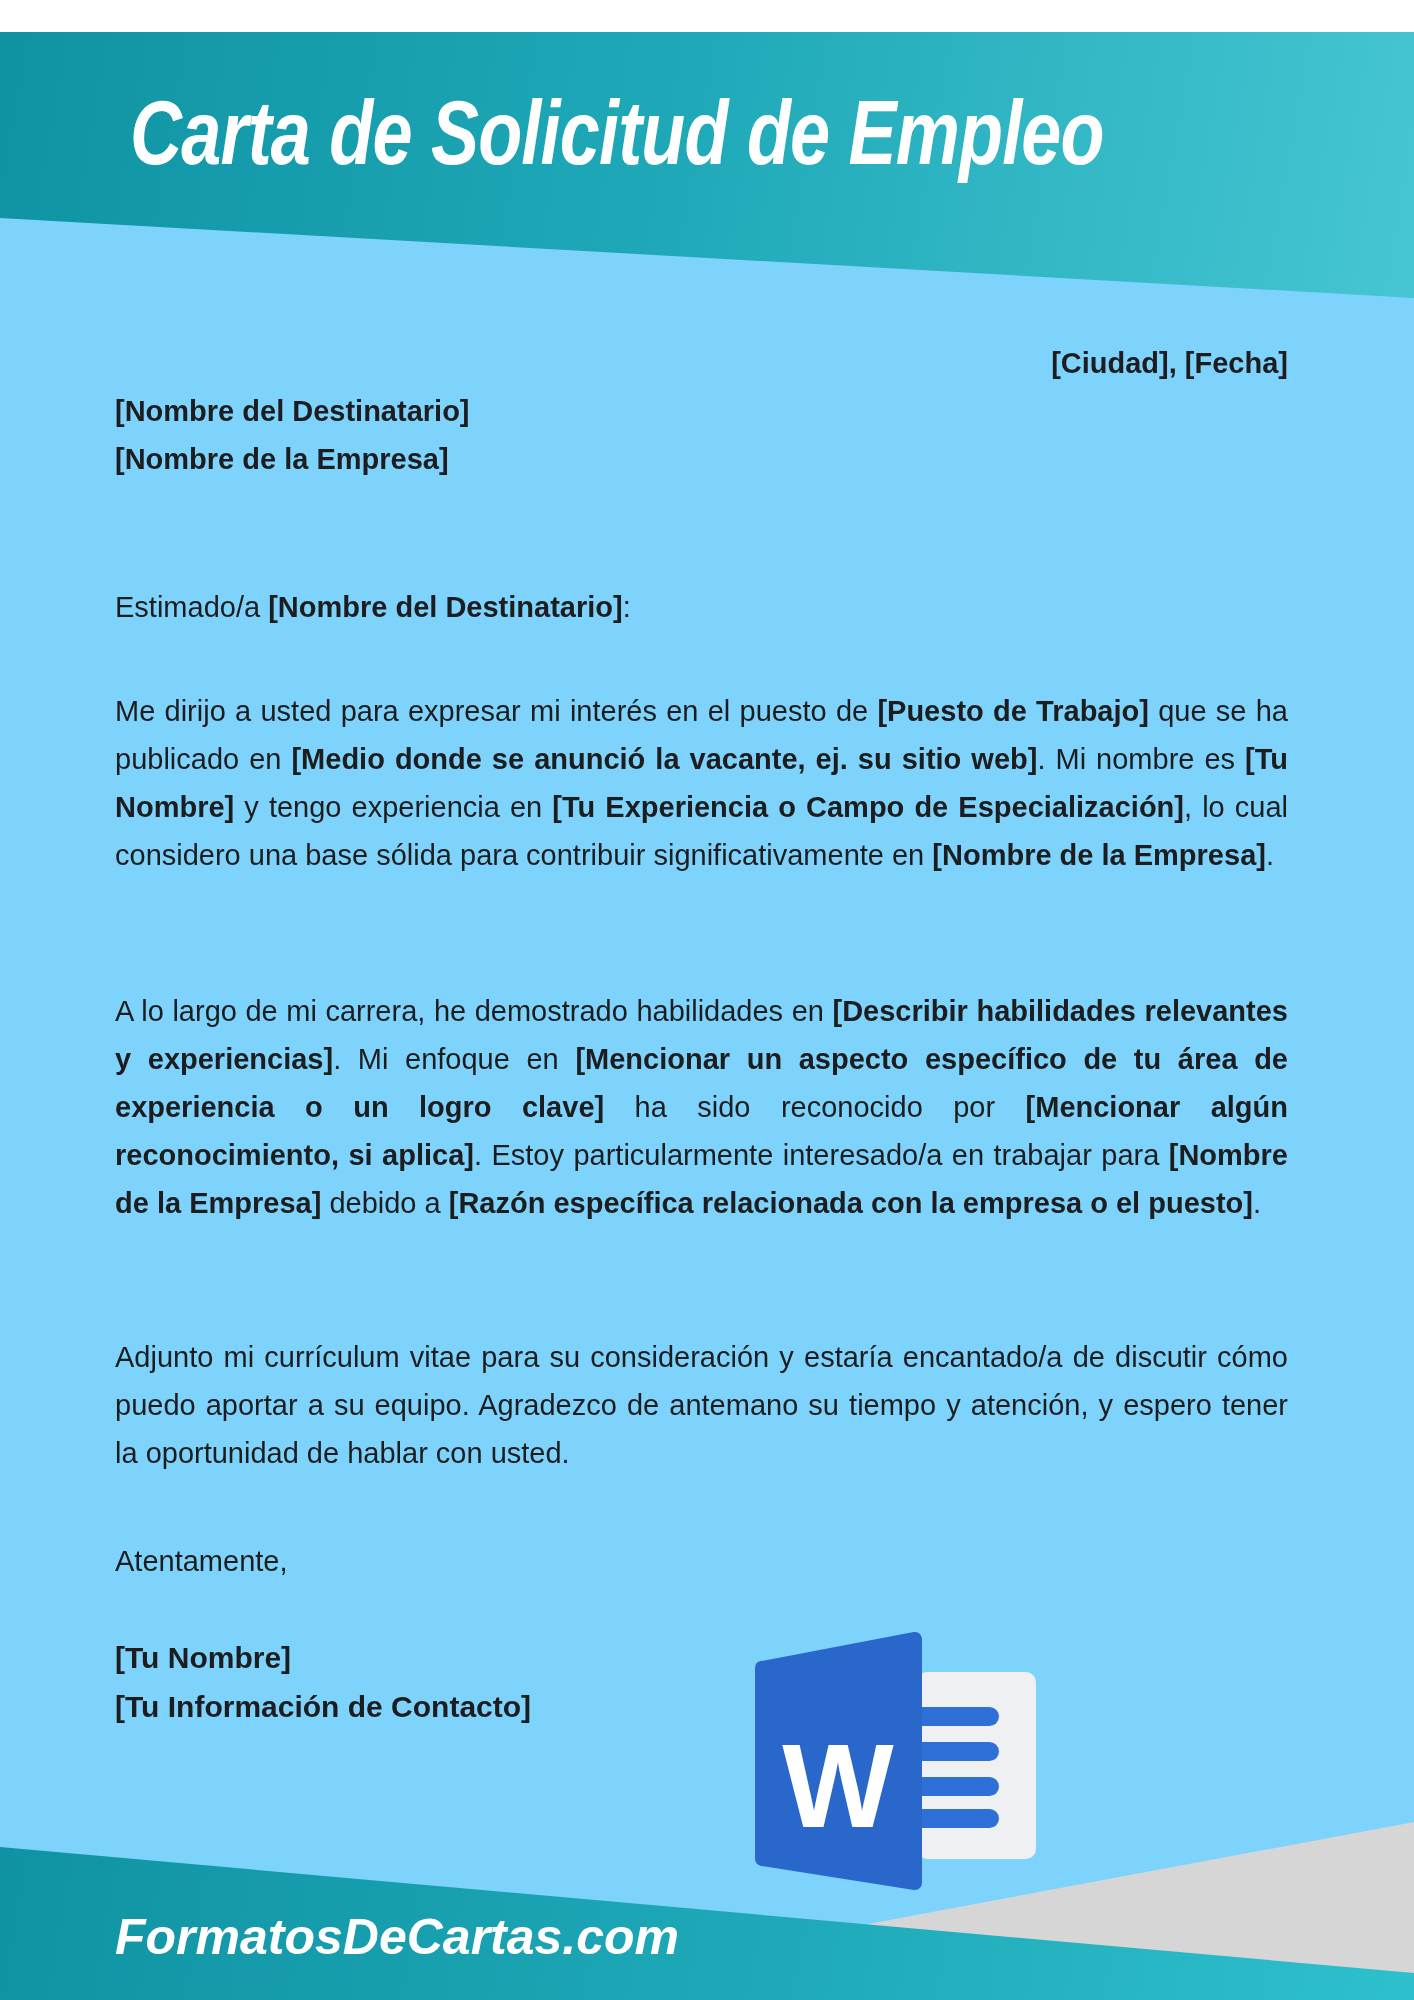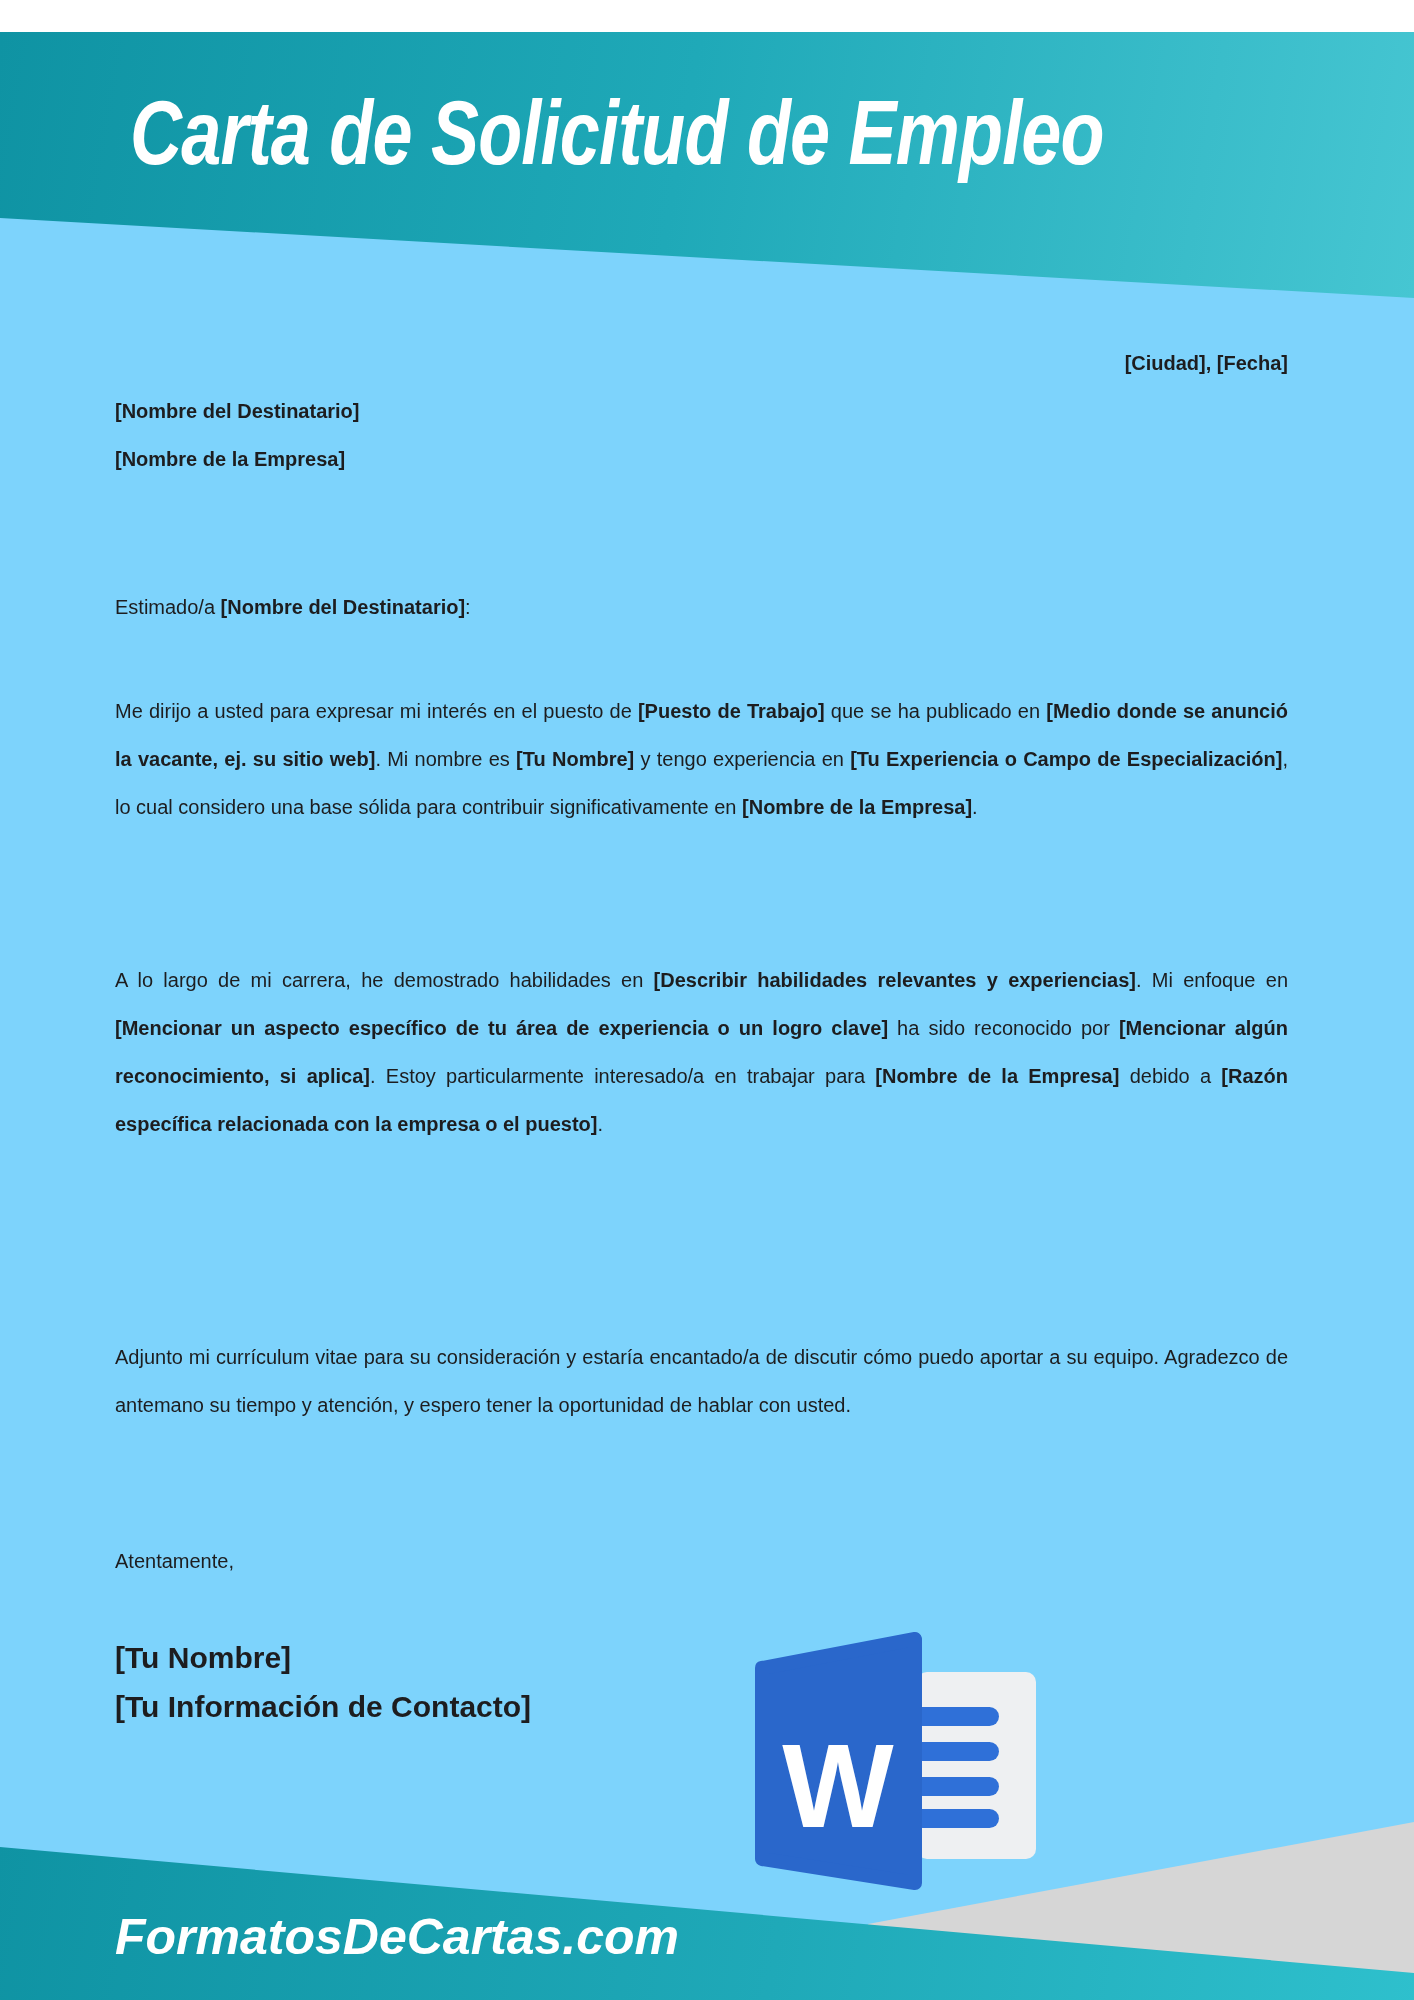--- a/index.html
+++ b/index.html
@@ -21,29 +21,29 @@
   }
   .title{
     position:absolute;left:130px;top:56px;
     font-size:90px;line-height:90px;
     font-weight:700;font-style:italic;
     letter-spacing:-1px;white-space:nowrap;
     color:#ffffff;
     transform:scaleX(0.8);transform-origin:0 50%;
   }
   
-  .txt{position:absolute;left:115px;width:1173px;font-size:20px;line-height:48px;z-index:5;}
+  .txt{position:absolute;left:115px;width:1173px;font-size:29px;line-height:48px;z-index:5;}
   .b{font-weight:700;}
   .dateline{top:308px;text-align:right;font-weight:700;line-height:47px;}
   .recipient{top:355px;font-weight:700;line-height:48px;}
   .salutation{top:551px;}
   .paragraphs{top:0;height:0;}
   .para{position:absolute;left:0;width:100%;margin:0;text-align:justify;}
   .para:nth-of-type(1){top:655px;}
-  .para:nth-of-type(2){top:924px;}
+  .para:nth-of-type(2){top:955px;}
   .para:nth-of-type(3){top:1301px;}
   .closing{top:1505px;}
   .signature{top:1601px;font-weight:700;font-size:30px;line-height:49px;}
   
   .gray-wedge{
     position:absolute;left:0;top:1770px;width:1414px;height:230px;
     background:var(--wedge-gray,#d6d6d6);
     clip-path:polygon(868px 122px,1414px 20px,1414px 230px,868px 230px);
     z-index:2;
   }

